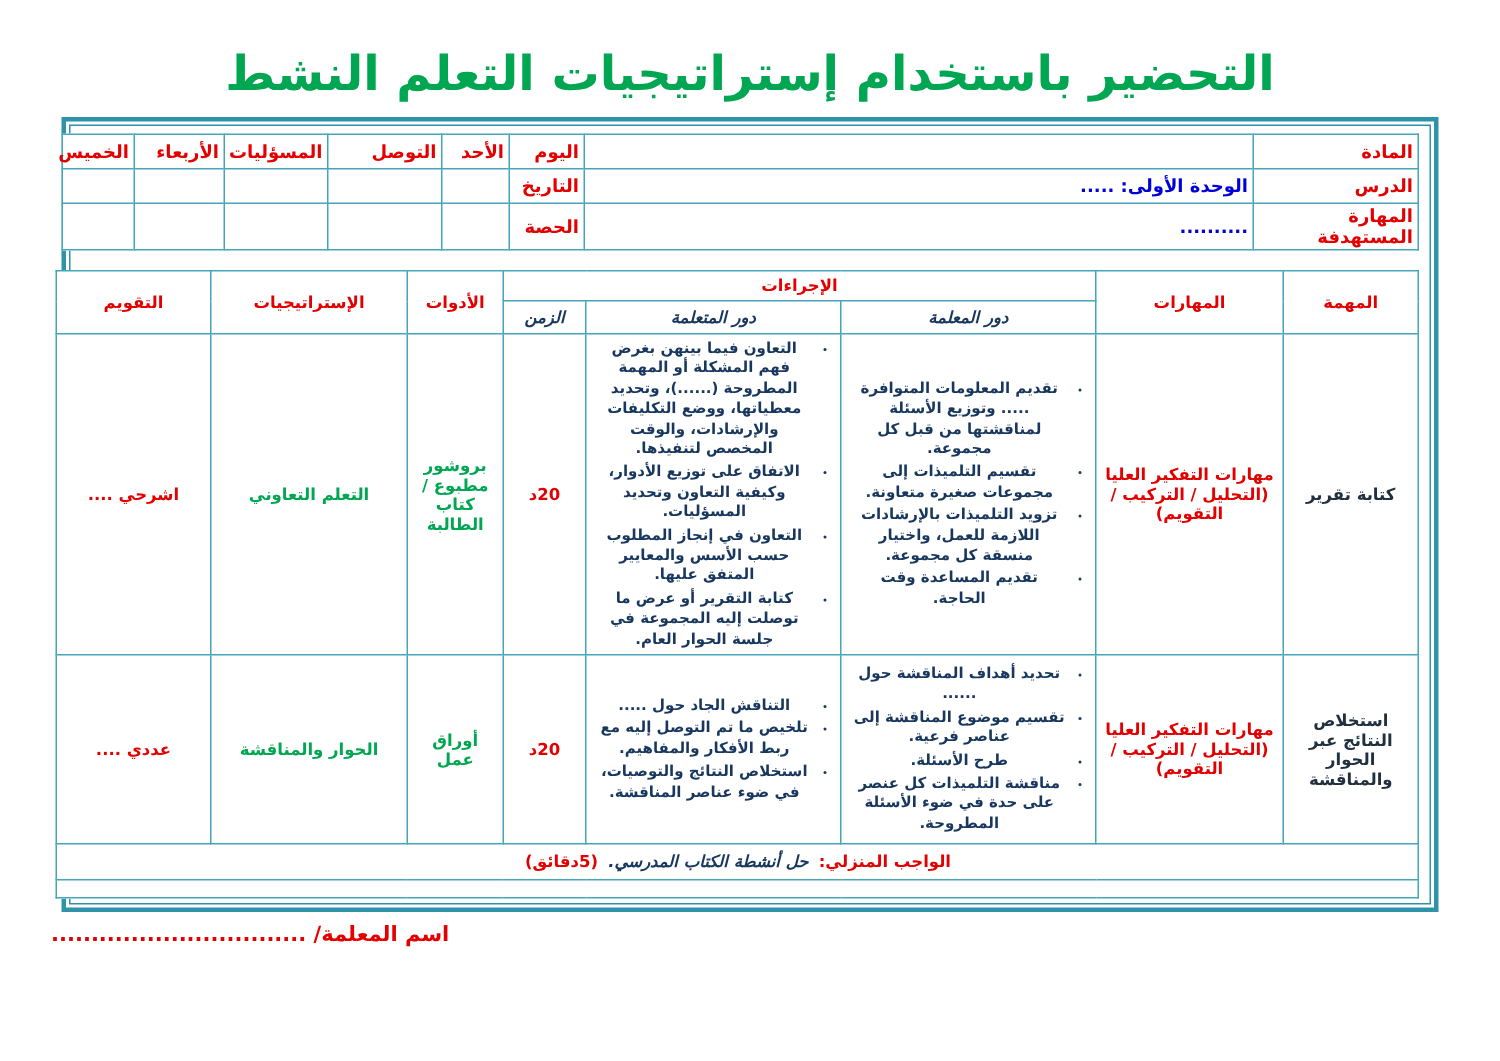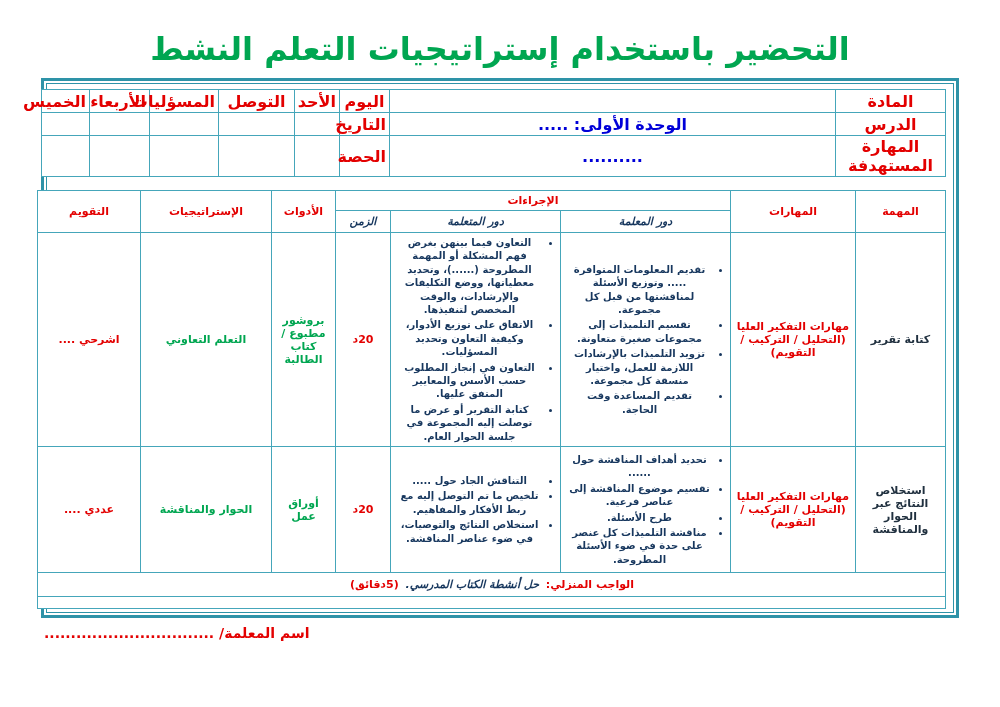--- a/index.html
+++ b/index.html
@@ -23,21 +23,21 @@
     margin:30px 0 10px;letter-spacing:0;
   }
   .frame-outer{
     width:918px;margin:0 auto;border:3px solid var(--teal);padding:2px;background:#fff;
   }
   .frame-inner{border:1px solid var(--teal);padding:5px 7px 3px;}
   table{border-collapse:collapse;width:100%;table-layout:fixed;background:#fff;}
   td{border:1px solid var(--teal-thin);padding:1px 3px;vertical-align:middle;background:#fff;}
   
   .info-table tr{height:23px;}
-  .info-table td{font-size:16px;text-align:center;}
+  .info-table td{font-size:12px;}
   .gap{height:13px;}
   
   .main-table td{font-size:11px;text-align:center;}
   .hrow1{height:20px;}
   .hrow2{height:22px;}
   .drow1{height:214px;}
   .drow2{height:126px;}
   .hw-row{height:24px;}
   .end-row{height:12px;}
   .red{color:var(--red);}
@@ -51,21 +51,21 @@
     margin:2px 3px;padding:0 14px 0 2px;list-style:disc;text-align:center;
   }
   .bullets li{
     color:var(--navy);font-size:10px;line-height:1.34;margin:0 0 2px;
   }
   .bullets li::marker{color:var(--navy);font-size:9px;}
   .cell-pad{padding:2px 4px;}
   .hw-cell{text-align:right;padding-right:5px;font-size:12px;}
   .hw-cell span{margin-left:3px;}
   .footer{
-    margin-top:7px;text-align:left;padding-left:44px;
+    margin-top:7px;text-align:left;padding-left:34px;
     color:var(--red);font-size:14px;
   }
 </style>
 </head>
 <body>
 
 <div class="page">
 
   <h1 class="title">التحضير باستخدام إستراتيجيات التعلم النشط</h1>
 

